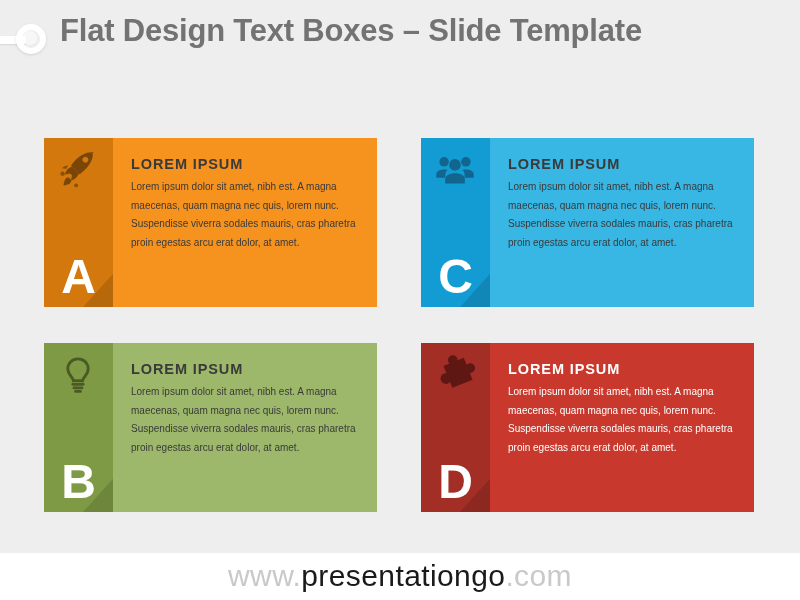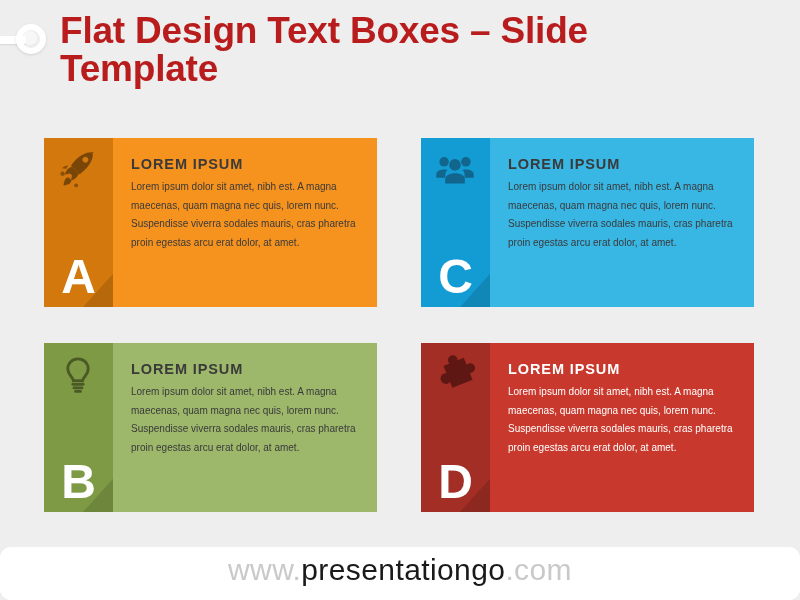--- a/index.html
+++ b/index.html
@@ -56,24 +56,24 @@
     background: rgba(255,255,255,0.55);
   }
 
   
   .slide-title {
     position: absolute;
     left: 60px;
     top: 12px;
     width: 660px;
     margin: 0;
-    font-size: 37px;
+    font-size: 31px;
     line-height: 38px;
     font-weight: bold;
-    color: #b91c1c;
+    color: #737373;
     letter-spacing: -0.2px;
   }
 
   
   .box {
     position: absolute;
     display: flex;
     height: 169px;
     width: 333px;
     overflow: hidden;
@@ -142,23 +142,22 @@
   }
   .box-d .box-heading,
   .box-d .box-text { color: #ffffff; }
 
   
   .footer {
     position: absolute;
     left: 0;
     right: 0;
     bottom: 0;
-    height: 53px;
+    height: 47px;
     background: #ffffff;
-    border-radius: 11px;
   }
   .footer-url {
     position: absolute;
     left: 0;
     right: 0;
     top: 3px;
     text-align: center;
     font-size: 30px;
     line-height: 40px;
     letter-spacing: 0.4px;

